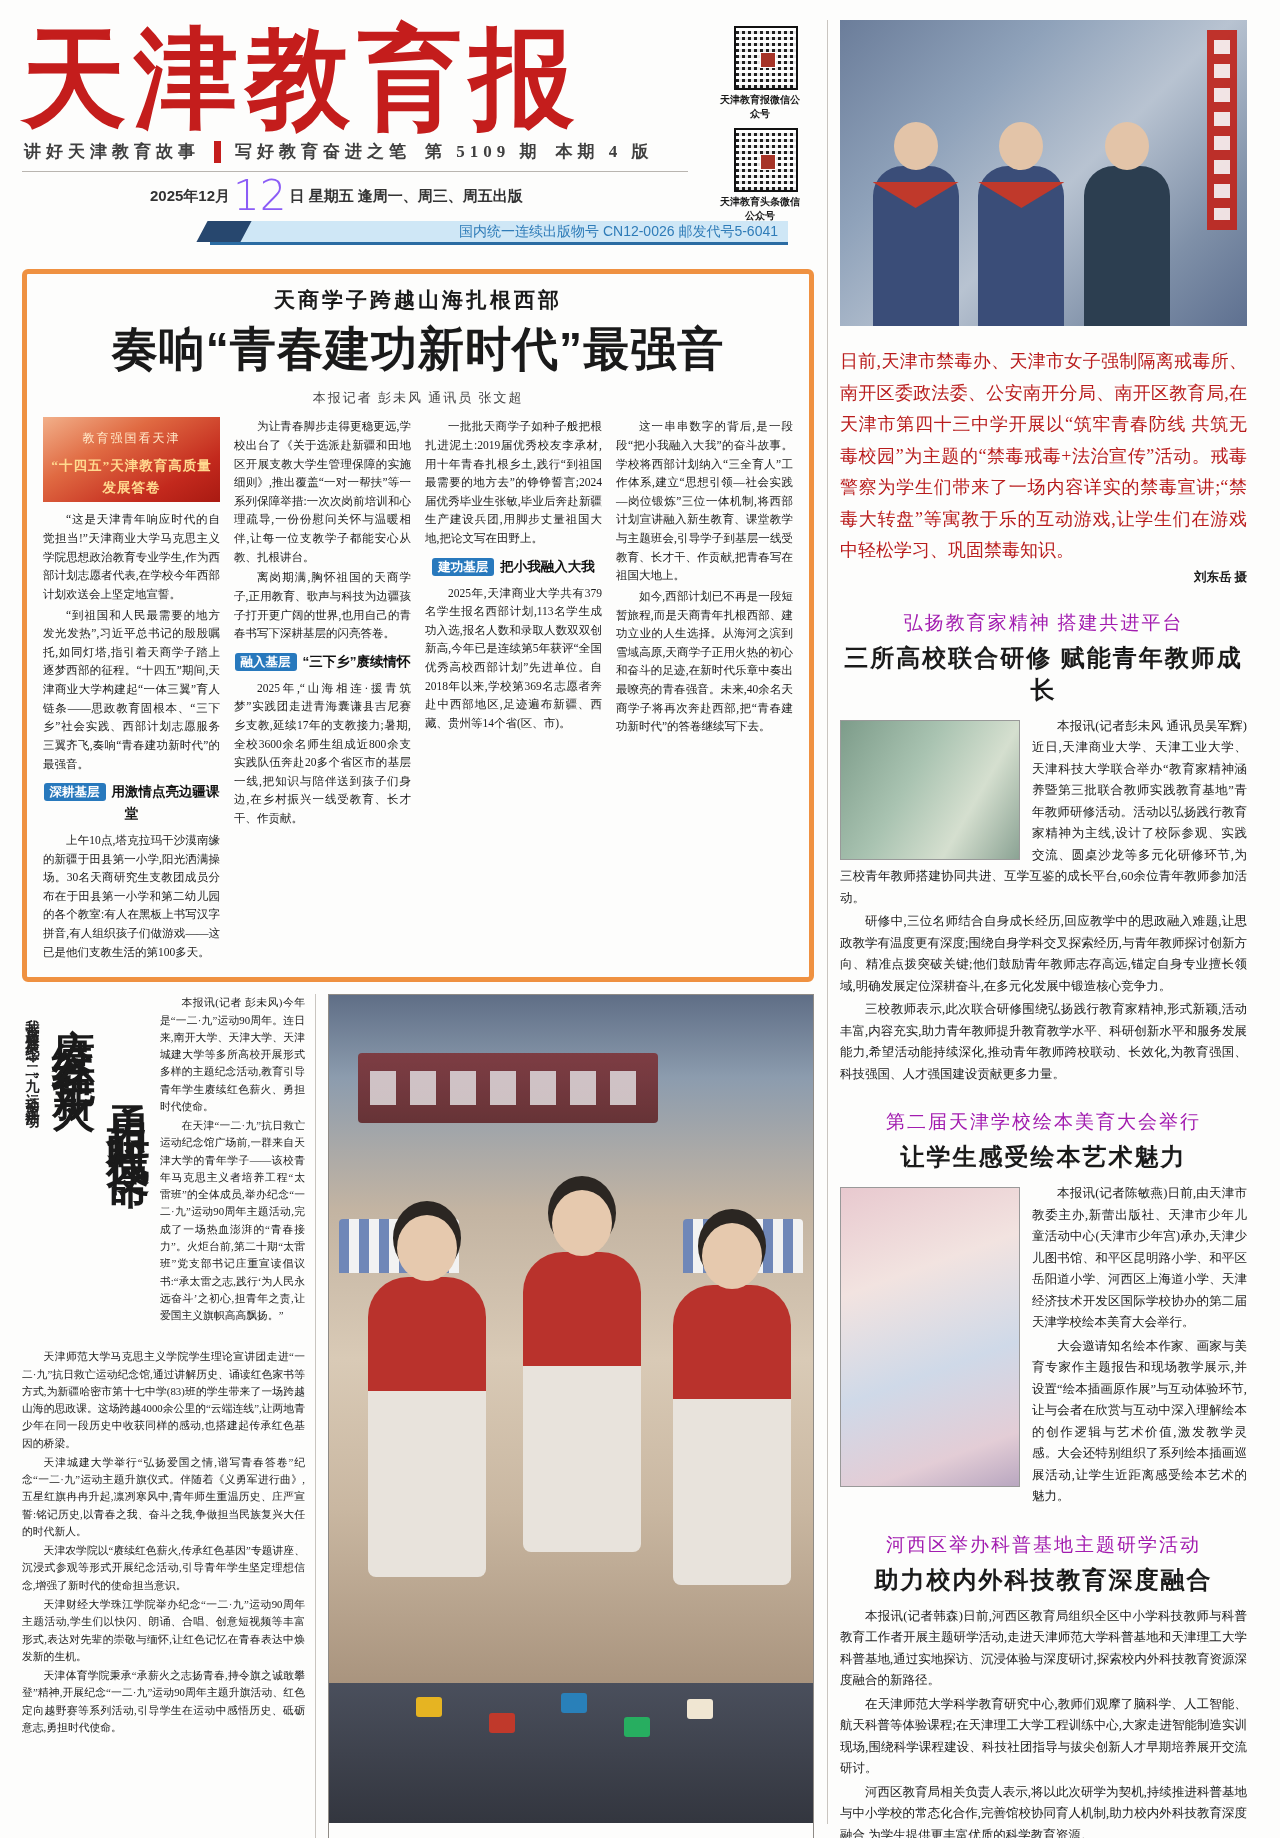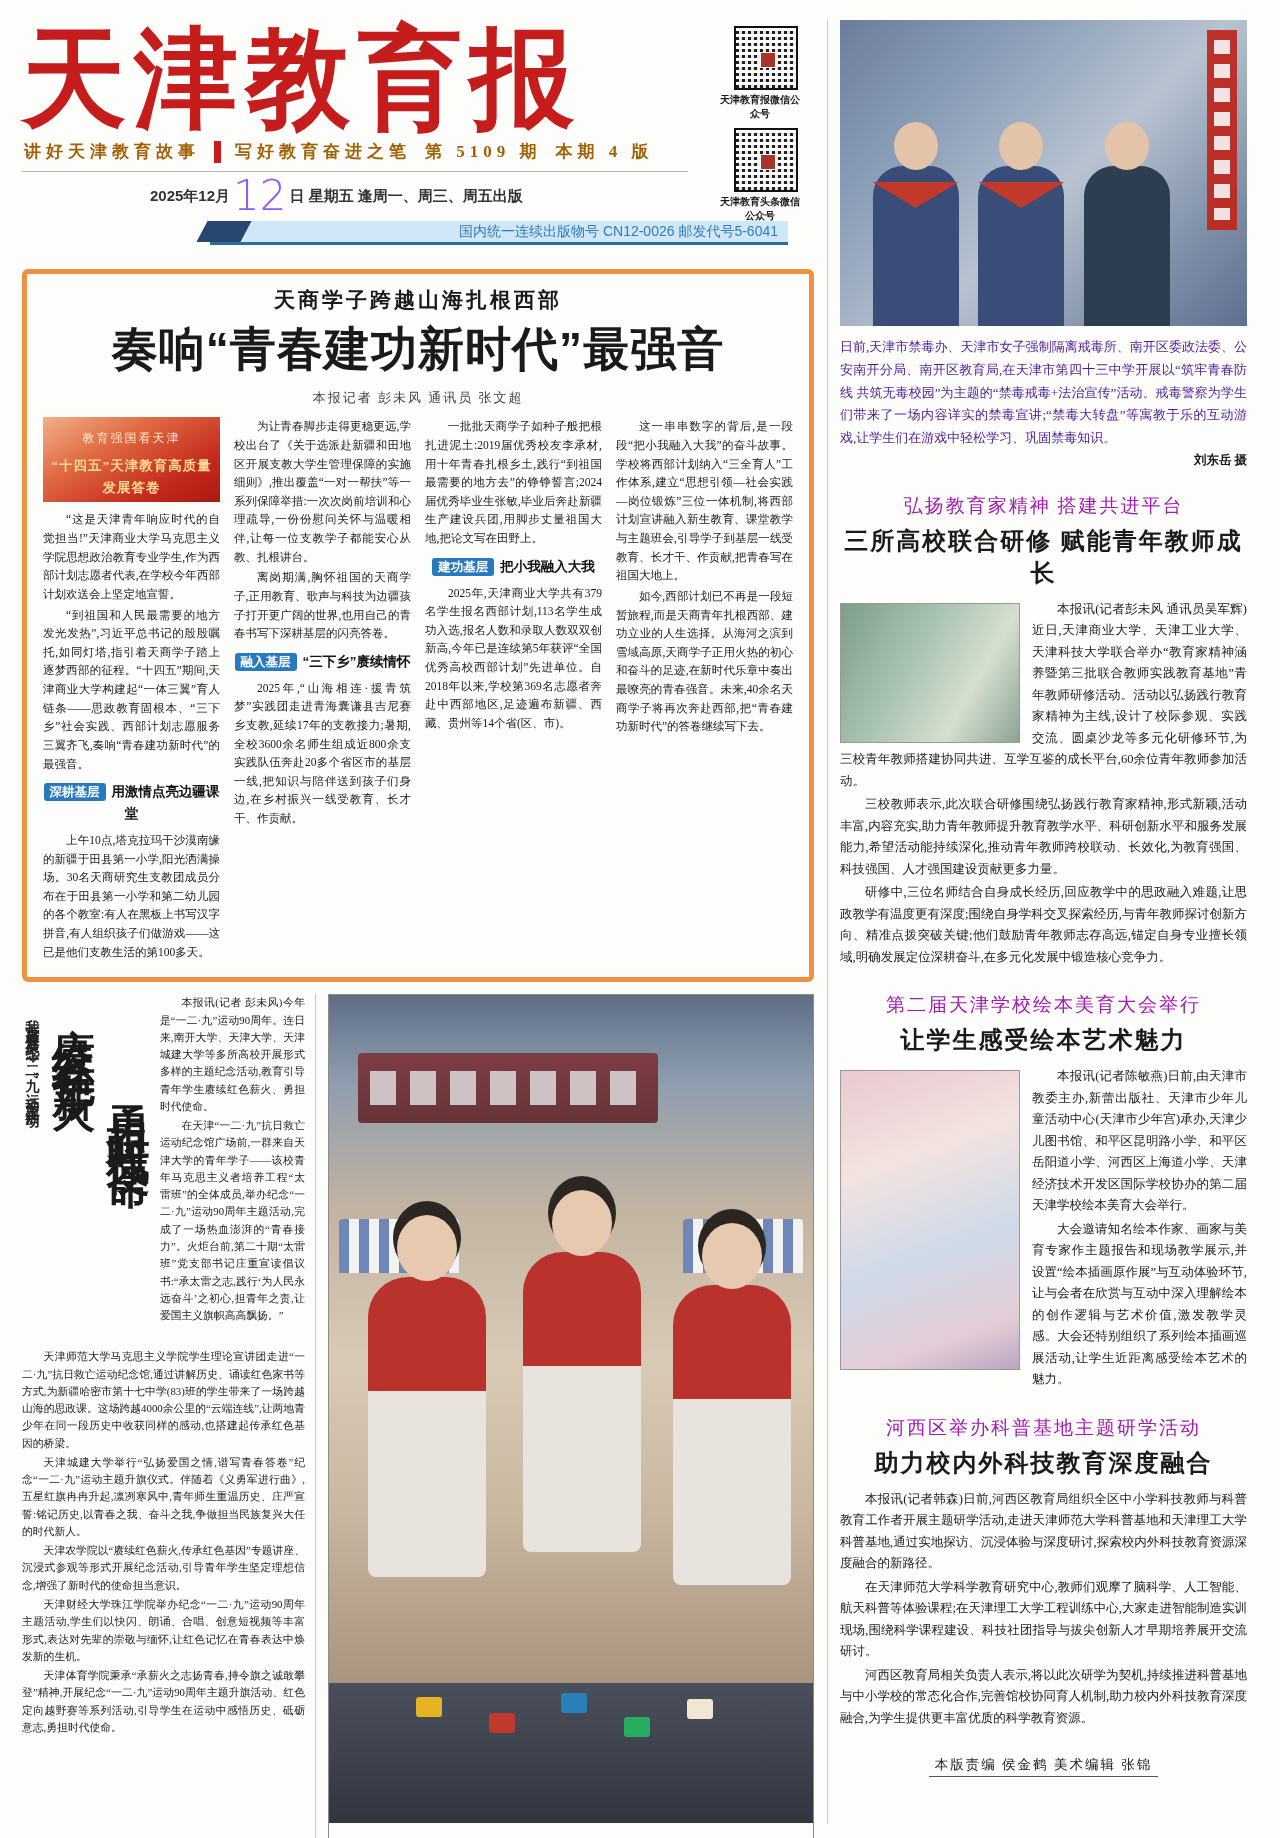--- a/index.html
+++ b/index.html
@@ -10,21 +10,21 @@
   .right-col { width:420px; margin-left:13px; padding-left:12px; border-left:1px solid #c9c5c0; }
 
   
   .masthead { position:relative; }
   .mast-title { font-family:"DejaVu Serif","Liberation Serif",serif; font-weight:bold; color:#c41d1c; font-size:104px; line-height:1.12; letter-spacing:8px; transform:scaleY(1.05); white-space:nowrap; }
   .qr-block { position:absolute; right:0; top:6px; width:96px; text-align:center; }
   .qr { width:64px; height:64px; margin:0 auto; position:relative; border:2px solid #111;
         background:repeating-linear-gradient(0deg,#111 0 3px,#fff 3px 6px),repeating-linear-gradient(90deg,rgba(17,17,17,.9) 0 3px,rgba(255,255,255,.9) 3px 6px); background-blend-mode:screen; }
   .qr-center { position:absolute; left:24px; top:24px; width:16px; height:16px; background:#a63428; border:1px solid #fff; }
   .qr-label { font-size:10px; font-weight:bold; letter-spacing:0; margin:3px 12px 7px 0; font-family:"Liberation Sans",sans-serif; }
-  .slogan-row { display:flex; align-items:center; gap:14px; font-size:17px; letter-spacing:5px; font-weight:bold; color:#a16207; padding:4px 0 8px 2px; border-bottom:1px solid #b9b5b0; width:666px; }
+  .slogan-row { display:flex; align-items:center; gap:14px; font-size:17px; letter-spacing:5px; font-weight:bold; color:#404040; padding:4px 0 8px 2px; border-bottom:1px solid #b9b5b0; width:666px; }
   .slogan-bar { display:inline-block; width:7px; height:22px; background:#c41d1c; }
   .date-row { display:flex; align-items:center; font-size:15px; font-weight:bold; color:#333; padding:5px 0 0 128px; font-family:"Liberation Sans",sans-serif; }
   .date-day { font-size:42px; font-weight:300; color:#8b5cf6; line-height:.9; padding:0 3px; font-family:"DejaVu Sans","Liberation Sans",sans-serif; }
   .pub-bar { margin:6px 0 0 188px; width:578px; height:24px; display:flex; background:#cfe7f6; border-bottom:3px solid #2b6ca3;gap:39px; }
   .pub-cap { width:44px; background:#27476e; transform:skewX(-28deg) translateX(-8px); }
   .pub-text { flex:1; text-align:right; font-size:14px; color:#2f7cb8; padding:2px 10px 0 0; font-family:"Liberation Sans",sans-serif; }
 
   
   .feature-box { border:5px solid #ef9141; border-radius:6px; margin-top:24px; padding:12px 16px 14px 16px; }
   .feature-kicker { text-align:center; font-size:21px; font-weight:bold; letter-spacing:3px; }
@@ -64,21 +64,21 @@
   .photo-caption { padding:12px 16px 10px 16px; font-size:12.5px; line-height:1.7; text-align:justify; }
 
   
   .rc-photo { position:relative; height:306px; overflow:hidden; background:linear-gradient(135deg,#6b7d9a 0%,#8fa2ba 30%,#b8c3d1 55%,#7f90a8 80%,#5e7090 100%); }
   .rc-fig { position:absolute; bottom:0; width:86px; height:160px; border-radius:30px 30px 0 0; background:#3a4d78; }
   .rc-fig::before { content:""; position:absolute; top:-44px; left:21px; width:44px; height:48px; border-radius:50%; background:#e3c4a8; }
   .rc-scarf { position:absolute; bottom:118px; width:86px; height:26px; background:#c0392b; clip-path:polygon(0 0,100% 0,50% 100%); }
   .rc-red-strip { position:absolute; right:10px; top:10px; width:30px; height:200px; background:#c0261e; opacity:.92; }
   .rc-red-strip::after { content:""; position:absolute; left:7px; top:10px; width:16px; height:180px;
      background:repeating-linear-gradient(#fff 0 14px,transparent 14px 24px); opacity:.9; }
-  .rc-caption { font-size:13px; line-height:1.75; text-align:justify; margin-top:10px; color:#4c1d95; }
+  .rc-caption { font-size:18px; line-height:1.75; text-align:justify; margin-top:20px; color:#b91c1c; }
   .rc-caption-credit { text-align:right; font-weight:bold; font-size:12.5px; margin:2px 0 4px 0; }
   .rc-article { margin-top:24px; }
   .rc-kicker { text-align:center; font-size:19px; letter-spacing:2px; color:#a21caf; }
   .rc-headline { text-align:center; font-size:24px; font-weight:bold; letter-spacing:2px; margin:6px 0 10px 0; font-family:"Liberation Sans","DejaVu Sans",sans-serif; }
   .rc-body { font-size:12.5px; line-height:1.72; text-align:justify; }
   .rc-photo-float { float:left; width:180px; margin:4px 12px 6px 0; border:1px solid #999; }
   .ph-classroom { height:140px; background:linear-gradient(120deg,#7d9c8a 0%,#a9c3b1 40%,#d5dfcf 70%,#8ba394 100%); }
   .ph-picturebook { height:300px; background:linear-gradient(160deg,#e8c9cf 0%,#f2e3e0 30%,#cfd9e8 60%,#e3cdd6 85%,#b9a7c0 100%); }
   .rc-footer { margin-top:26px; text-align:center; }
   .rc-footer span { font-size:13.5px; letter-spacing:2px; border-bottom:1px solid #555; padding:0 6px 4px 6px; }
@@ -214,22 +214,22 @@
     <div class="rc-caption">日前,天津市禁毒办、天津市女子强制隔离戒毒所、南开区委政法委、公安南开分局、南开区教育局,在天津市第四十三中学开展以“筑牢青春防线 共筑无毒校园”为主题的“禁毒戒毒+法治宣传”活动。戒毒警察为学生们带来了一场内容详实的禁毒宣讲;“禁毒大转盘”等寓教于乐的互动游戏,让学生们在游戏中轻松学习、巩固禁毒知识。</div>
     <div class="rc-caption-credit">刘东岳 摄</div>
 
     <div>
         <div class="rc-article">
           <div class="rc-kicker">弘扬教育家精神  搭建共进平台</div>
           <div class="rc-headline">三所高校联合研修 赋能青年教师成长</div>
           <div class="rc-body">
             <div class="rc-photo-float ph-classroom"></div>
             <p class="body-para">本报讯(记者彭未风 通讯员吴军辉)近日,天津商业大学、天津工业大学、天津科技大学联合举办“教育家精神涵养暨第三批联合教师实践教育基地”青年教师研修活动。活动以弘扬践行教育家精神为主线,设计了校际参观、实践交流、圆桌沙龙等多元化研修环节,为三校青年教师搭建协同共进、互学互鉴的成长平台,60余位青年教师参加活动。</p>
+            <p class="body-para">研修中,三位名师结合自身成长经历,回应教学中的思政融入难题,让思政教学有温度更有深度;围绕自身学科交叉探索经历,与青年教师探讨创新方向、精准点拨突破关键;他们鼓励青年教师志存高远,锚定自身专业擅长领域,明确发展定位深耕奋斗,在多元化发展中锻造核心竞争力。</p>
             <p class="body-para">三校教师表示,此次联合研修围绕弘扬践行教育家精神,形式新颖,活动丰富,内容充实,助力青年教师提升教育教学水平、科研创新水平和服务发展能力,希望活动能持续深化,推动青年教师跨校联动、长效化,为教育强国、科技强国、人才强国建设贡献更多力量。</p>
-            <p class="body-para">研修中,三位名师结合自身成长经历,回应教学中的思政融入难题,让思政教学有温度更有深度;围绕自身学科交叉探索经历,与青年教师探讨创新方向、精准点拨突破关键;他们鼓励青年教师志存高远,锚定自身专业擅长领域,明确发展定位深耕奋斗,在多元化发展中锻造核心竞争力。</p>
           </div>
         </div>
         <div class="rc-article">
           <div class="rc-kicker">第二届天津学校绘本美育大会举行</div>
           <div class="rc-headline">让学生感受绘本艺术魅力</div>
           <div class="rc-body">
             <div class="rc-photo-float ph-picturebook"></div>
             <p class="body-para">本报讯(记者陈敏燕)日前,由天津市教委主办,新蕾出版社、天津市少年儿童活动中心(天津市少年宫)承办,天津少儿图书馆、和平区昆明路小学、和平区岳阳道小学、河西区上海道小学、天津经济技术开发区国际学校协办的第二届天津学校绘本美育大会举行。</p>
             <p class="body-para">大会邀请知名绘本作家、画家与美育专家作主题报告和现场教学展示,并设置“绘本插画原作展”与互动体验环节,让与会者在欣赏与互动中深入理解绘本的创作逻辑与艺术价值,激发教学灵感。大会还特别组织了系列绘本插画巡展活动,让学生近距离感受绘本艺术的魅力。</p>
           </div>

